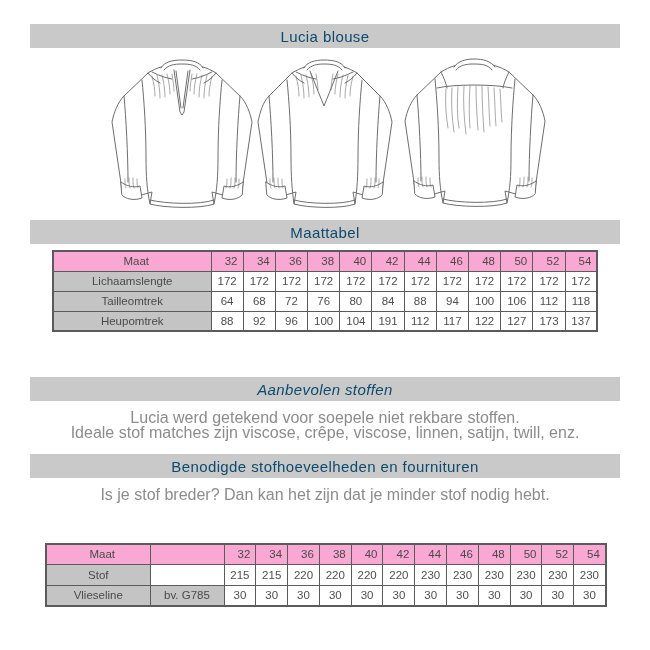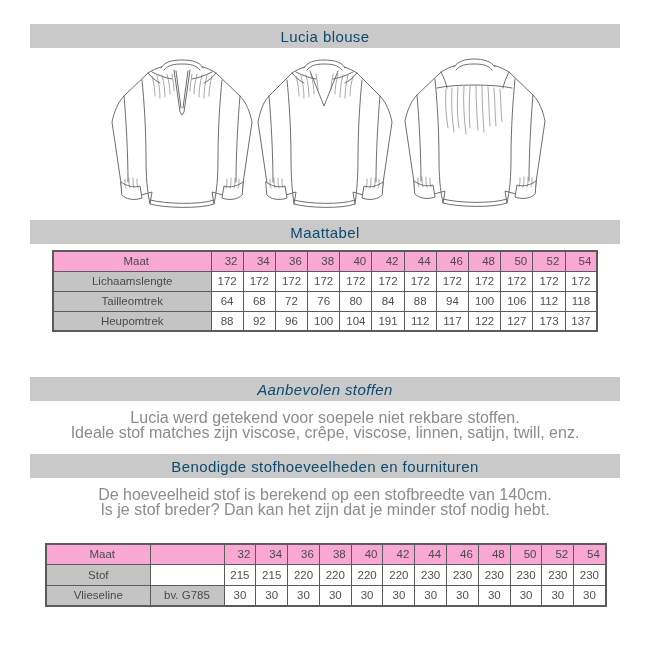--- a/index.html
+++ b/index.html
@@ -345,21 +345,20 @@
   </div>
   <div class="para" style="top:410px;">
     <div>Lucia werd getekend voor soepele niet rekbare stoffen.</div>
     <div>Ideale stof matches zijn viscose, crêpe, viscose, linnen, satijn, twill, enz.</div>
   </div>
 
   <div class="sec-bar" style="top:454px;align-items:center;">
     <span>Benodigde stofhoeveelheden en fournituren</span>
   </div>
   <div class="para" style="top:487px;">
-    <div>De hoeveelheid stof is berekend op een stofbreedte van 140cm.</div>
     <div>Is je stof breder? Dan kan het zijn dat je minder stof nodig hebt.</div>
   </div>
 
   <table class="tbl" id="fabric-table">
     <colgroup>
       <col class="f-label">
         <col class="f-note">
       <col class="f-size">
         <col class="f-size">
         <col class="f-size">

